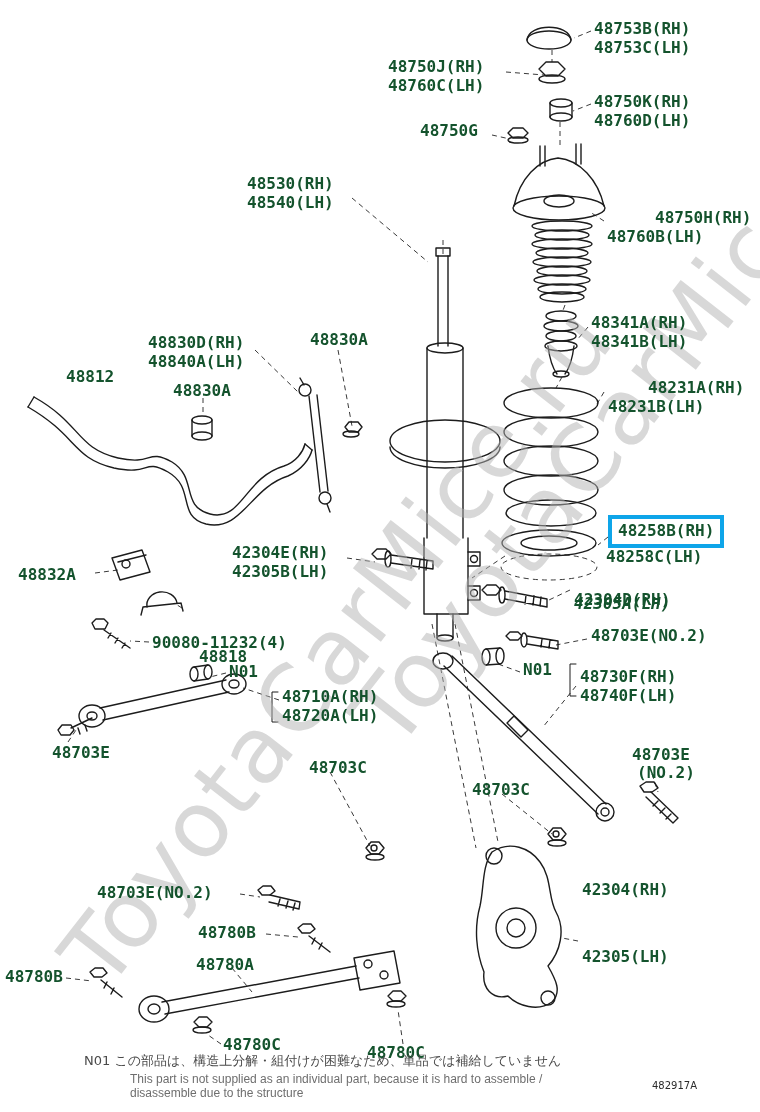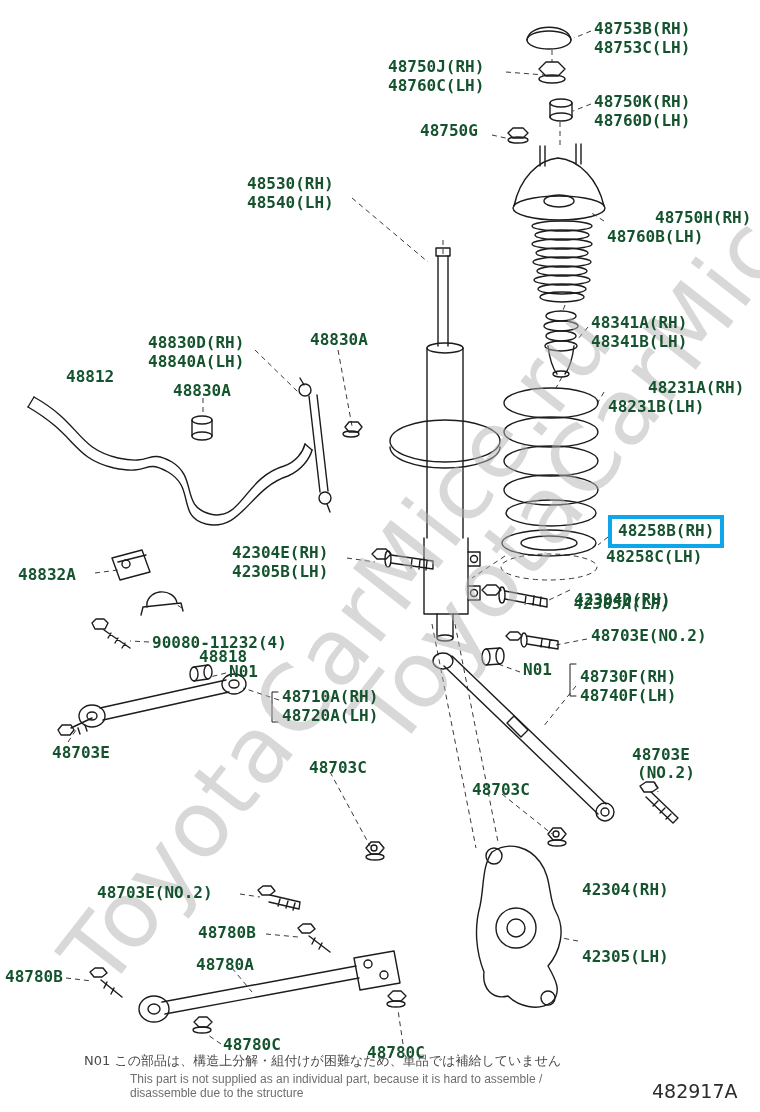--- a/index.html
+++ b/index.html
@@ -27,21 +27,21 @@
   .note-jp {
     position:absolute; font-family:"DejaVu Sans", sans-serif;
     font-size:13px; color:#4a4a4a; white-space:nowrap;
   }
   .note-en {
     position:absolute; font-family:Liberation Sans, sans-serif;
     font-size:12px; color:#6e6e6e; white-space:nowrap;
   }
   .diagram-code {
     position:absolute; font-family:"DejaVu Sans", sans-serif;
-    font-size:19px; color:#2b2b2b; white-space:nowrap;
+    font-size:10px; color:#2b2b2b; white-space:nowrap;
   }
 </style>
 </head>
 <body>
 
 <div class="stage">
 
   <svg class="art" width="760" height="1112" viewBox="0 0 760 1112">
 
     <g stroke="#3a3a3a" stroke-width="1" stroke-dasharray="5 4" fill="none">

